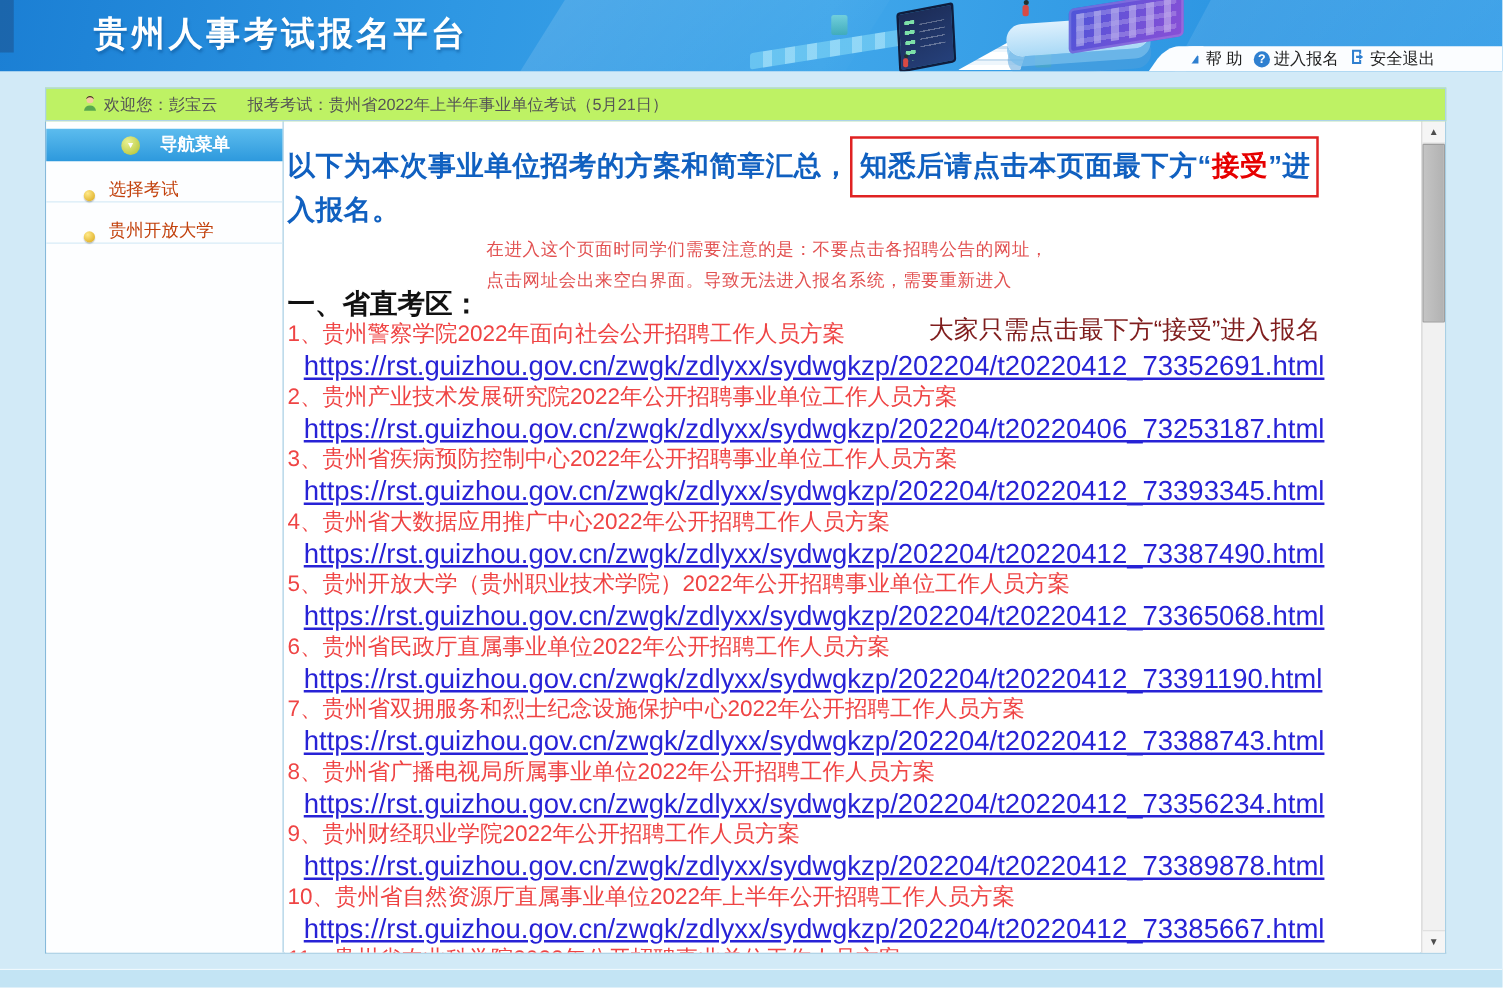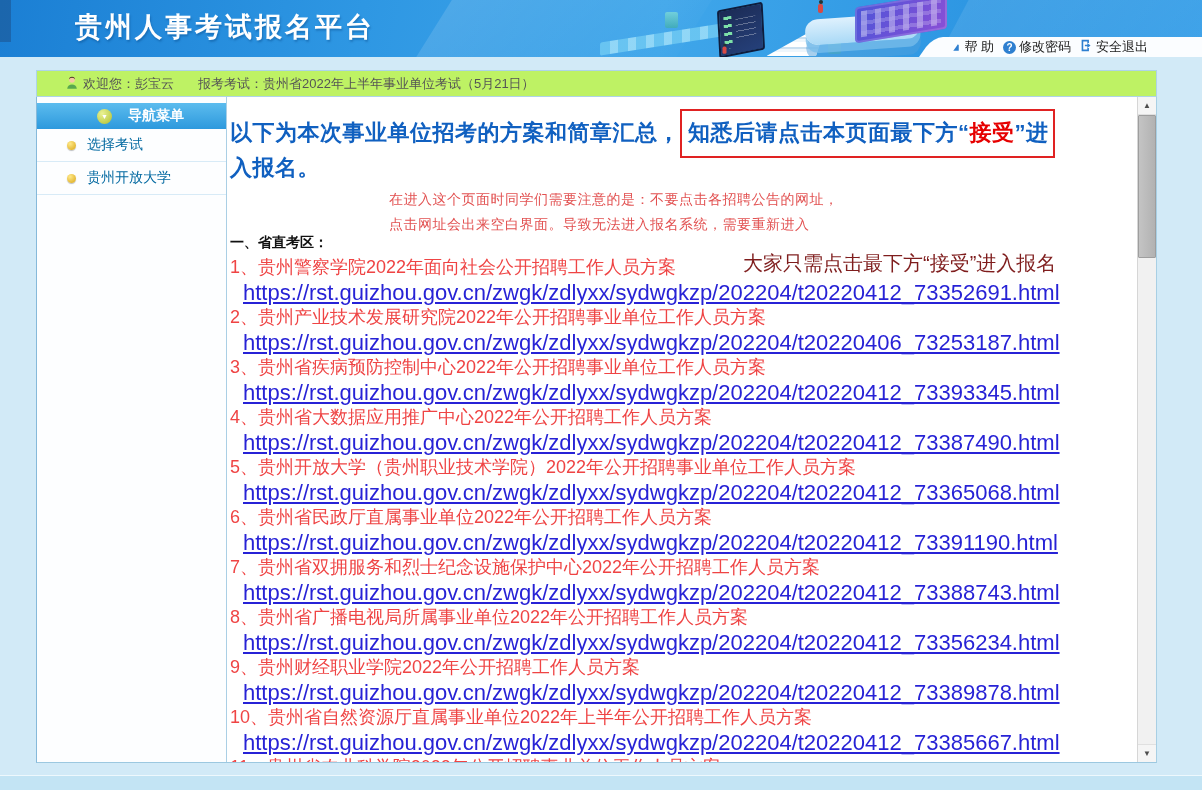--- a/index.html
+++ b/index.html
@@ -87,35 +87,35 @@
   }
   
   .sidebar { position:absolute; left:0; top:0; width:190px; height:100%;
     background:#fdfeff; border-right:1px solid #aacfe5; }
   .nav-header { margin-top:6px; height:26px; background:linear-gradient(180deg,#5cbcee,#2d99dd);
     display:flex; align-items:center; padding-left:60px; gap:16px; color:#fff; font-weight:bold;
     font-size:14px; cursor:pointer; }
   .nav-circle { display:inline-flex; width:15px; height:15px; border-radius:50%;
     background:radial-gradient(circle at 35% 30%,#eaf294,#aebf2e); color:#fff; font-size:7px;
     align-items:center; justify-content:center; }
-  .side-item { height:33px; display:flex; align-items:center; padding-left:30px; gap:11px;
-    font-size:14px; color:#0369a1; border-bottom:1px solid #d8ebf7; cursor:pointer; }
+  .side-item { height:33px; display:flex; align-items:flex-end; padding-left:30px; gap:11px;
+    font-size:14px; color:#c2410c; border-bottom:1px solid #d8ebf7; cursor:pointer; }
   .bullet { width:9px; height:9px; border-radius:50%;
     background:radial-gradient(circle at 35% 30%,#ffe98a,#d9a514); box-shadow:0 1px 1px rgba(0,0,0,.25); }
   
   .content { position:absolute; left:191px; top:0; right:20px; bottom:0; overflow:hidden;
     background:#fff; padding-left:2px; }
   .heading { margin-top:18px; width:908px; font-size:22px; font-weight:bold; color:#1060c0;
     line-height:35px; letter-spacing:.5px; }
   .accept-box { white-space:nowrap; border:2px solid #e02222; padding:9px 4px 11px 6px; }
   .accept-word { color:#e60000; }
   .red-note { position:absolute; left:161px; top:90px; width:670px; color:#e25151;
     font-size:14px; line-height:25px; letter-spacing:.5px; }
   .green-note { position:absolute; left:515px; top:153px; color:#7f1d1d; font-size:20px; white-space:nowrap; }
-  .section-title { margin-top:45px; font-size:14px; font-weight:bold; color:#111; line-height:25px; }
+  .section-title { margin-top:45px; font-size:22px; font-weight:bold; color:#111; line-height:25px; }
   .item-title { font-size:18px; color:#ef4444; line-height:25px; white-space:nowrap; }
   .item-url { display:block; font-size:22px; color:#2722d6; line-height:25px;
     text-decoration:underline; white-space:nowrap; cursor:pointer;margin-left:13px; }
   
   .scrollbar { position:absolute; right:0; top:0; width:19px; height:100%;
     background:#f1f1f1; border-left:1px solid #d6d6d6; }
   .sb-btn { height:18px; display:flex; align-items:center; justify-content:center;
     background:#f5f5f5; color:#4d4d4d; font-size:8px; cursor:pointer; }
   .sb-btn.up { border-bottom:1px solid #e0e0e0; }
   .sb-btn.down { position:absolute; bottom:0; left:0; right:0; border-top:1px solid #e0e0e0; }
@@ -145,21 +145,21 @@
   </div>
   <div class="header-tab">
     <span class="hlink">
       <span><svg width="12" height="13" viewBox="0 0 16 16">
             <path fill="#2e7fd0" d="M4 7V5a4 4 0 1 1 8 0v2h1v8H3V7h1zm2 0h4V5a2 2 0 1 0-4 0v2z"></path>
           </svg></span>
       <span>帮 助</span>
     </span>
     <span class="hlink">
       <span class="q-icon">?</span>
-      <span>修改密码</span>
+      <span>进入报名</span>
     </span>
     <span class="hlink">
       <span><svg width="13" height="13" viewBox="0 0 16 16">
             <path fill="#2e7fd0" d="M2 1h9v4H9V3H4v10h5v-2h2v4H2z"></path>
             <path fill="#2e7fd0" d="M9 5l4 3-4 3V9H6V7h3z"></path>
           </svg></span>
       <span>安全退出</span>
     </span>
   </div>
 </div>

